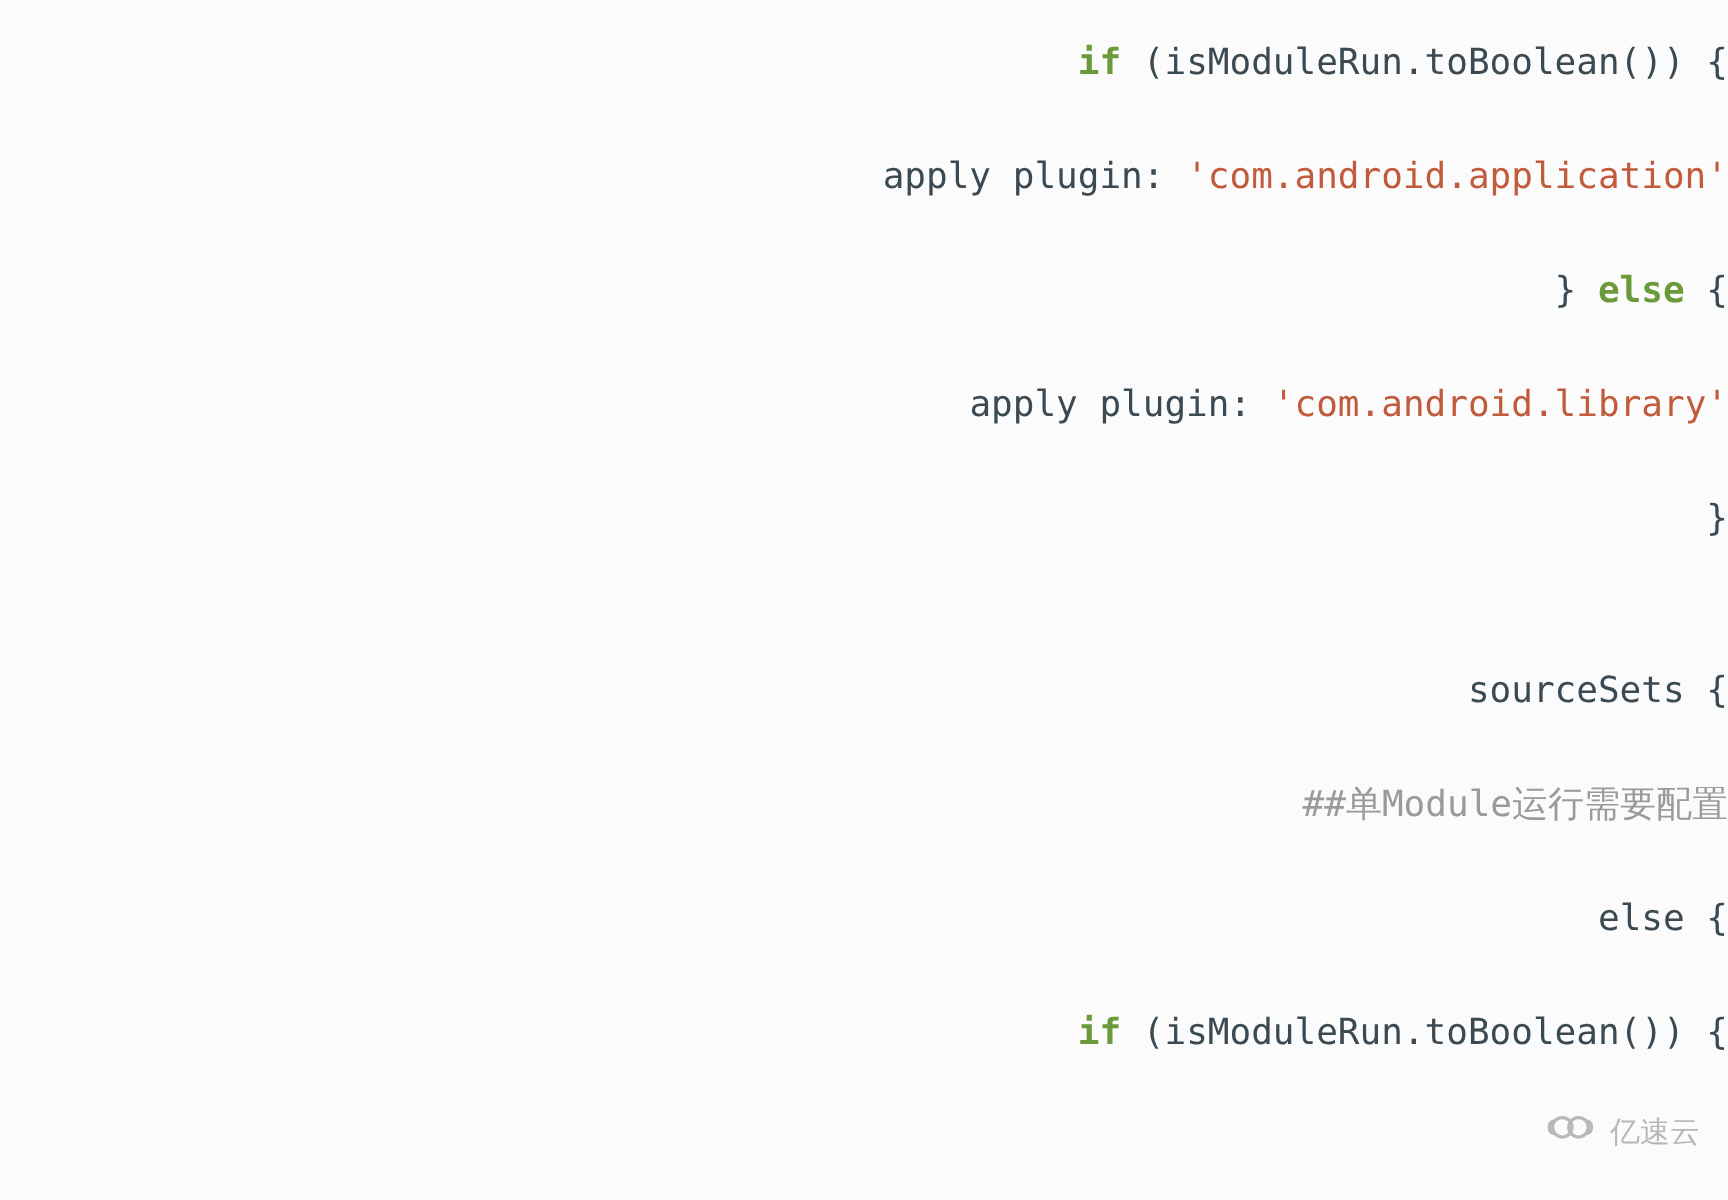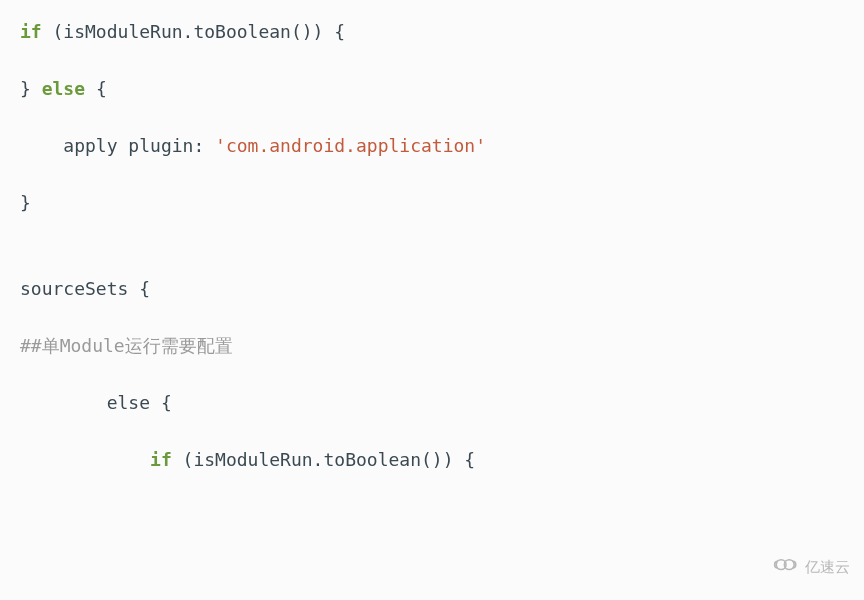--- a/index.html
+++ b/index.html
@@ -9,43 +9,44 @@
     font-size: 18px;
     line-height: 28.5px;
     background: #fbfbfc;
     color: #3b4a52;
     width: 864px;
     height: 600px;
     box-sizing: border-box;
     overflow: hidden;
     position: relative;
   }
-  .line { white-space: pre; }
+  .line { white-space: pre; text-align: right; }
   .kw   { color: #6b9a3a; font-weight: 600; }
   .str  { color: #c15b3b; }
   .cmt  { color: #9a9a9a; }
   .watermark {
     position: absolute;
     right: 14px;
     bottom: 18px;
     color: #b8b8b8;
     font-family: sans-serif;
     font-size: 15px;
     display: flex;
     align-items: center;
     gap: 6px;
   }
   .watermark svg { width: 26px; height: 20px; }
 </style>
 </head>
 <body>
 
 <pre style="margin:0;font-family:inherit;"><div class="line"><span class="kw">if</span><span> (isModuleRun.toBoolean()) {</span></div>
+<div class="line"><span>    apply plugin: </span><span class="str">'com.android.application'</span></div>
 <div class="line"><span>} </span><span class="kw">else</span><span> {</span></div>
-<div class="line"><span>    apply plugin: </span><span class="str">'com.android.application'</span></div>
+<div class="line"><span>    apply plugin: </span><span class="str">'com.android.library'</span></div>
 <div class="line"><span>}</span></div>
 <div class="line"><span></span></div>
 <div class="line"><span>sourceSets {</span></div>
 <div class="line"><span class="cmt">##单Module运行需要配置</span></div>
 <div class="line"><span>        else {</span></div>
 <div class="line"><span>            </span><span class="kw">if</span><span> (isModuleRun.toBoolean()) {</span></div>
 
 
 
 

